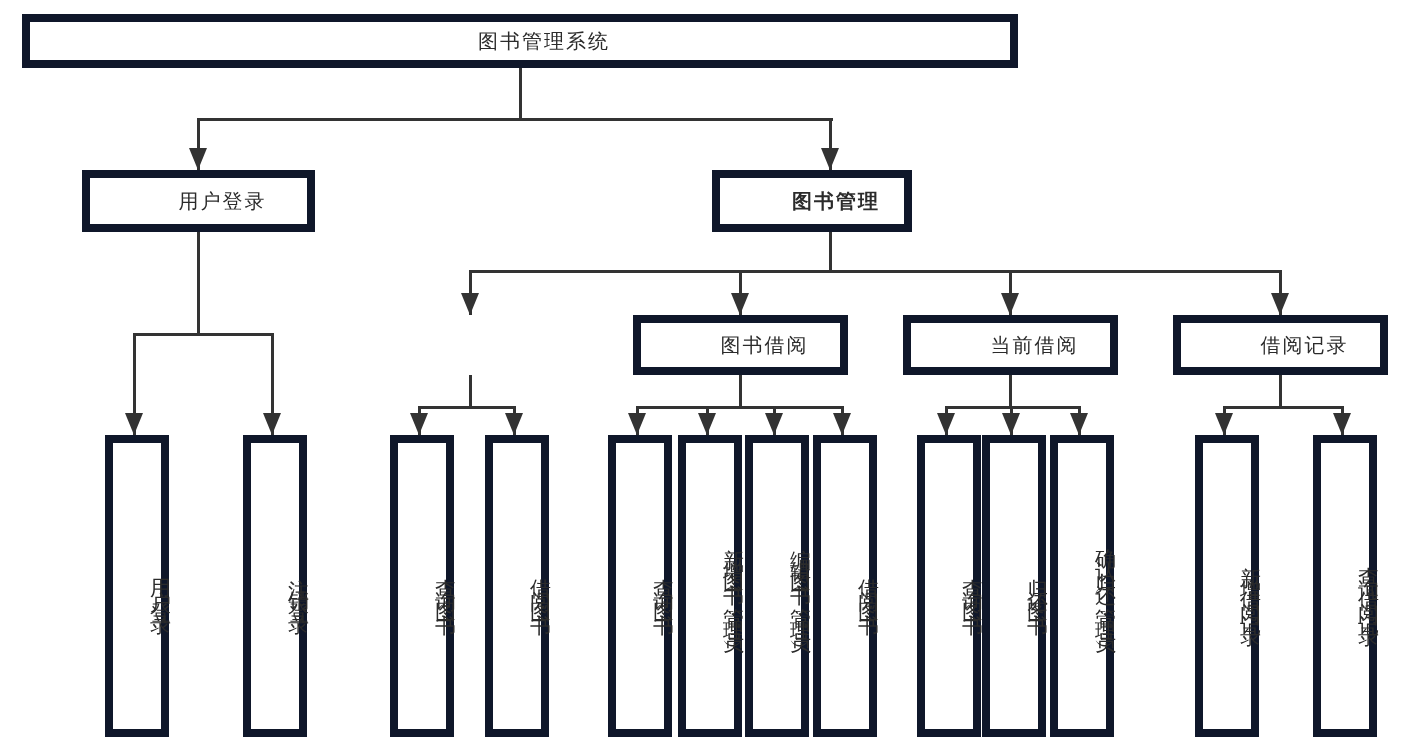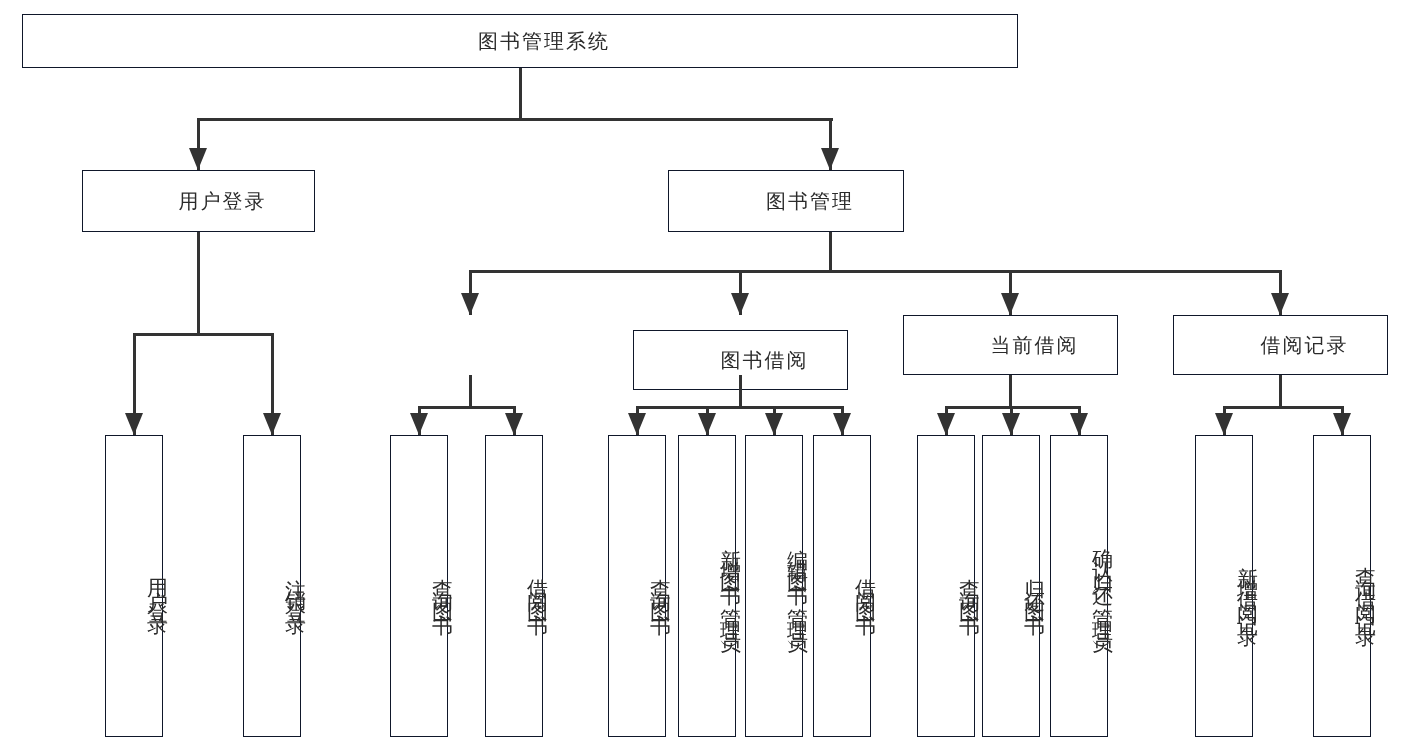--- a/index.html
+++ b/index.html
@@ -1,20 +1,20 @@
 <!DOCTYPE html>
 <html><head>
 <meta charset="utf-8">
 <style>
   html,body{margin:0;padding:0;background:#ffffff;}
   body{font-family:"Liberation Sans","DejaVu Sans",sans-serif;}
   .stage{position:relative;width:1405px;height:747px;background:#ffffff;overflow:hidden;}
 
   
-  .box{position:absolute;box-sizing:border-box;border:1px solid #0f172a;background:#ffffff;
+  .box{position:absolute;box-sizing:border-box;border:8px solid #0f172a;background:#ffffff;
        display:flex;align-items:center;justify-content:center;color:#2b2b2b;padding-left:48px;}
   .box-h{font-size:20px;letter-spacing:2px;}
   .box-v{writing-mode:vertical-lr;text-orientation:mixed;font-size:21px;letter-spacing:12px;line-height:1.1;}
 
   
   .ln{position:absolute;background:#333333;}
 
   
   .arrow{position:absolute;width:0;height:0;
          border-left:9px solid transparent;border-right:9px solid transparent;
@@ -34,21 +34,21 @@
   <div class="ln" style="left:519px;top:68px;width:3px;height:53px;"></div>
   <div class="ln" style="left:197px;top:118px;width:636px;height:3px;"></div>
   <div class="ln" style="left:197px;top:118px;width:3px;height:52px;"></div>
   <div class="ln" style="left:829px;top:118px;width:3px;height:52px;"></div>
   <div class="arrow" style="left:189px;top:148px;"></div>
   <div class="arrow" style="left:821px;top:148px;"></div>
 
   <div class="box box-h" style="left:82px;top:170px;width:233px;height:62px;">
     <span>用户登录</span>
   </div>
-  <div class="box box-h" style="left:668px;top:170px;width:236px;height:62px;">
+  <div class="box box-h" style="left:712px;top:170px;width:200px;height:62px;font-weight:bold;">
     <span>图书管理</span>
   </div>
 
   <div class="ln" style="left:197px;top:232px;width:3px;height:104px;"></div>
   <div class="ln" style="left:133px;top:333px;width:141px;height:3px;"></div>
   <div class="ln" style="left:133px;top:333px;width:3px;height:102px;"></div>
   <div class="ln" style="left:271px;top:333px;width:3px;height:102px;"></div>
   <div class="arrow" style="left:125px;top:413px;"></div>
   <div class="arrow" style="left:263px;top:413px;"></div>
 
@@ -56,21 +56,21 @@
   <div class="ln" style="left:469px;top:270px;width:813px;height:3px;"></div>
   <div class="ln" style="left:469px;top:270px;width:3px;height:45px;"></div>
   <div class="ln" style="left:739px;top:270px;width:3px;height:45px;"></div>
   <div class="ln" style="left:1009px;top:270px;width:3px;height:45px;"></div>
   <div class="ln" style="left:1279px;top:270px;width:3px;height:45px;"></div>
   <div class="arrow" style="left:461px;top:293px;"></div>
   <div class="arrow" style="left:731px;top:293px;"></div>
   <div class="arrow" style="left:1001px;top:293px;"></div>
   <div class="arrow" style="left:1271px;top:293px;"></div>
 
-  <div class="box box-h" style="left:633px;top:315px;width:215px;height:60px;margin-top:15px;">
+  <div class="box box-h" style="left:633px;top:315px;width:215px;height:60px;">
     <span>图书借阅</span>
   </div>
   <div class="box box-h" style="left:903px;top:315px;width:215px;height:60px;">
     <span>当前借阅</span>
   </div>
   <div class="box box-h" style="left:1173px;top:315px;width:215px;height:60px;">
     <span>借阅记录</span>
   </div>
 
   <div class="ln" style="left:469px;top:375px;width:3px;height:34px;"></div>

